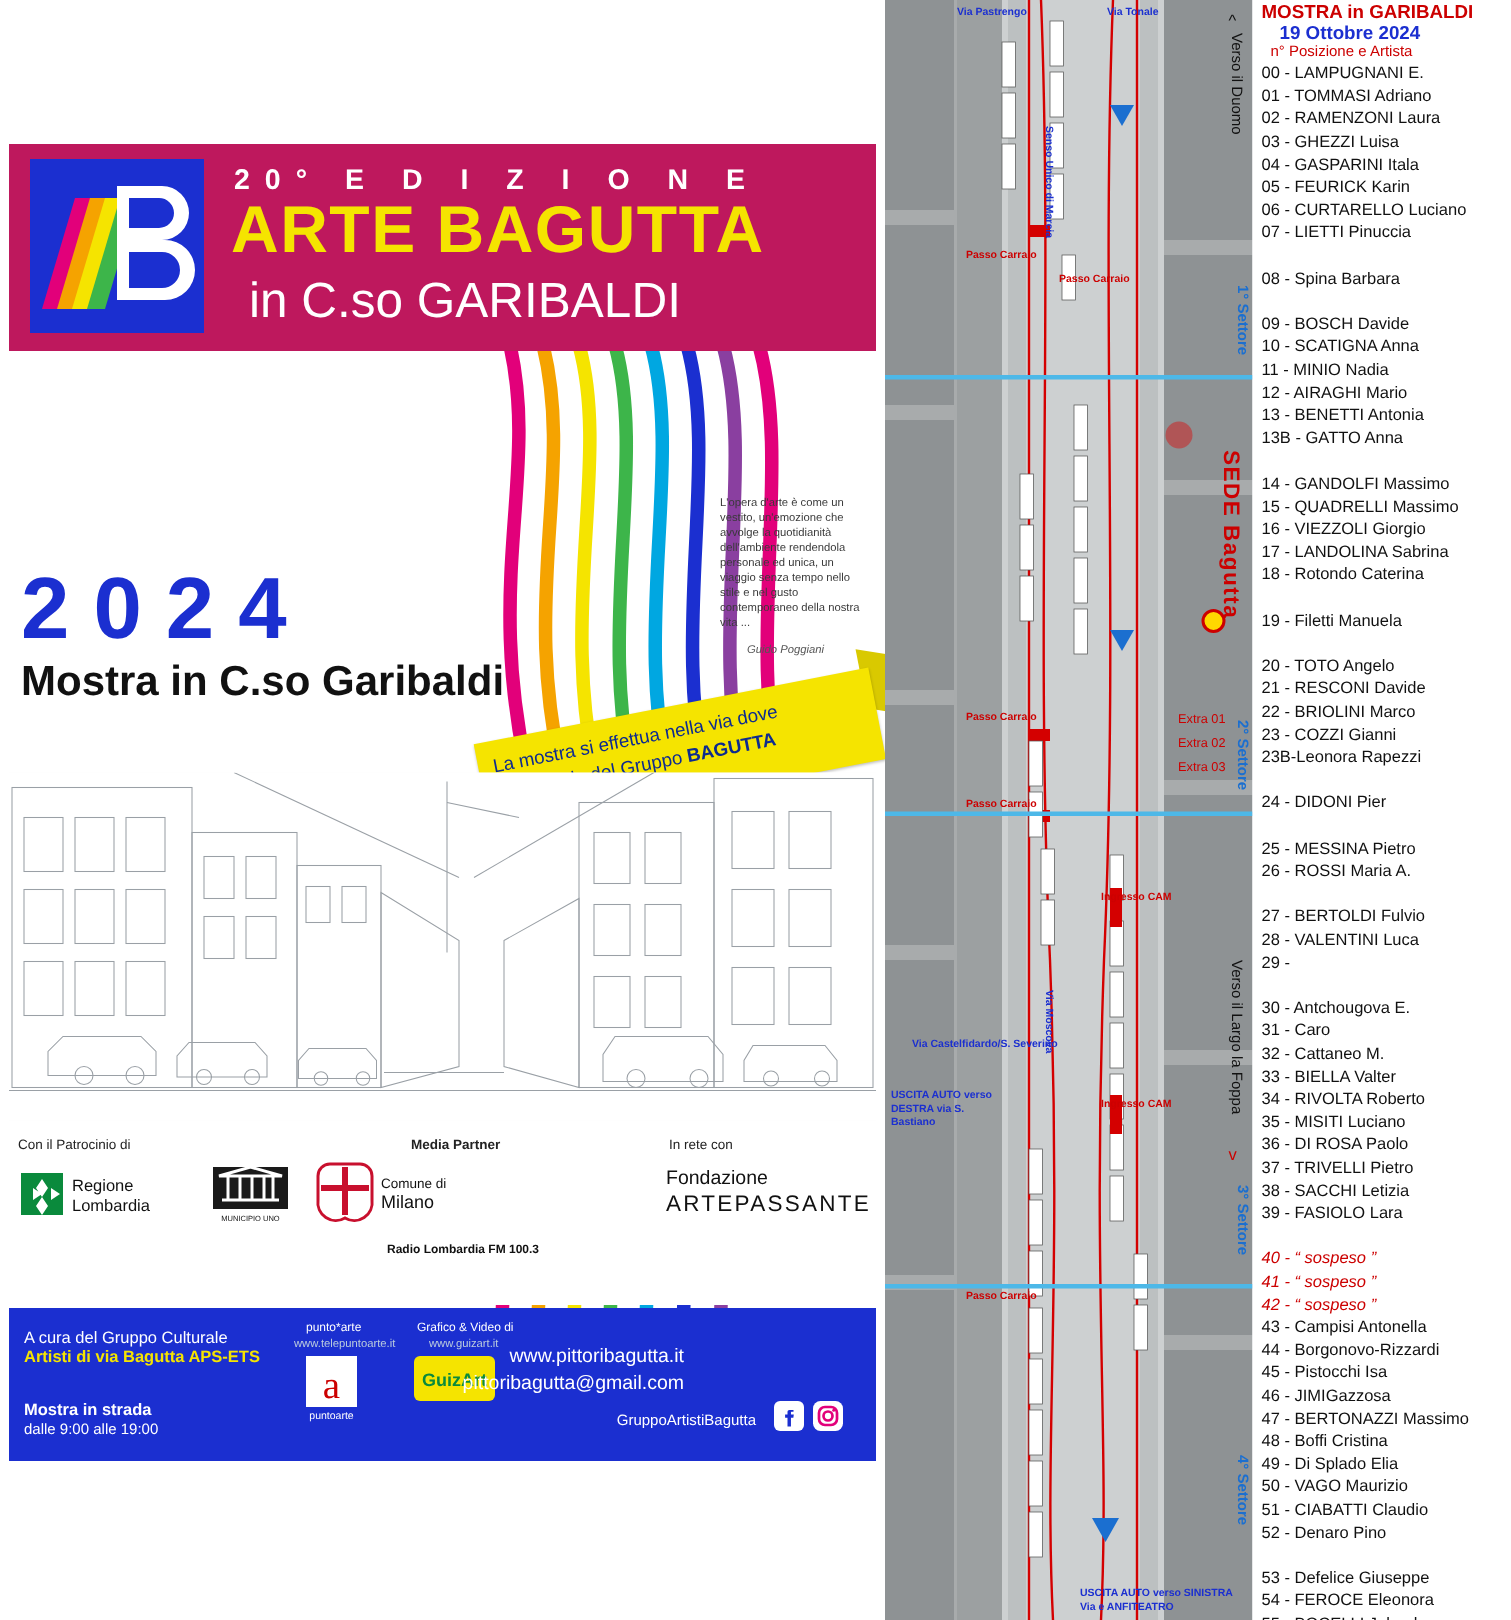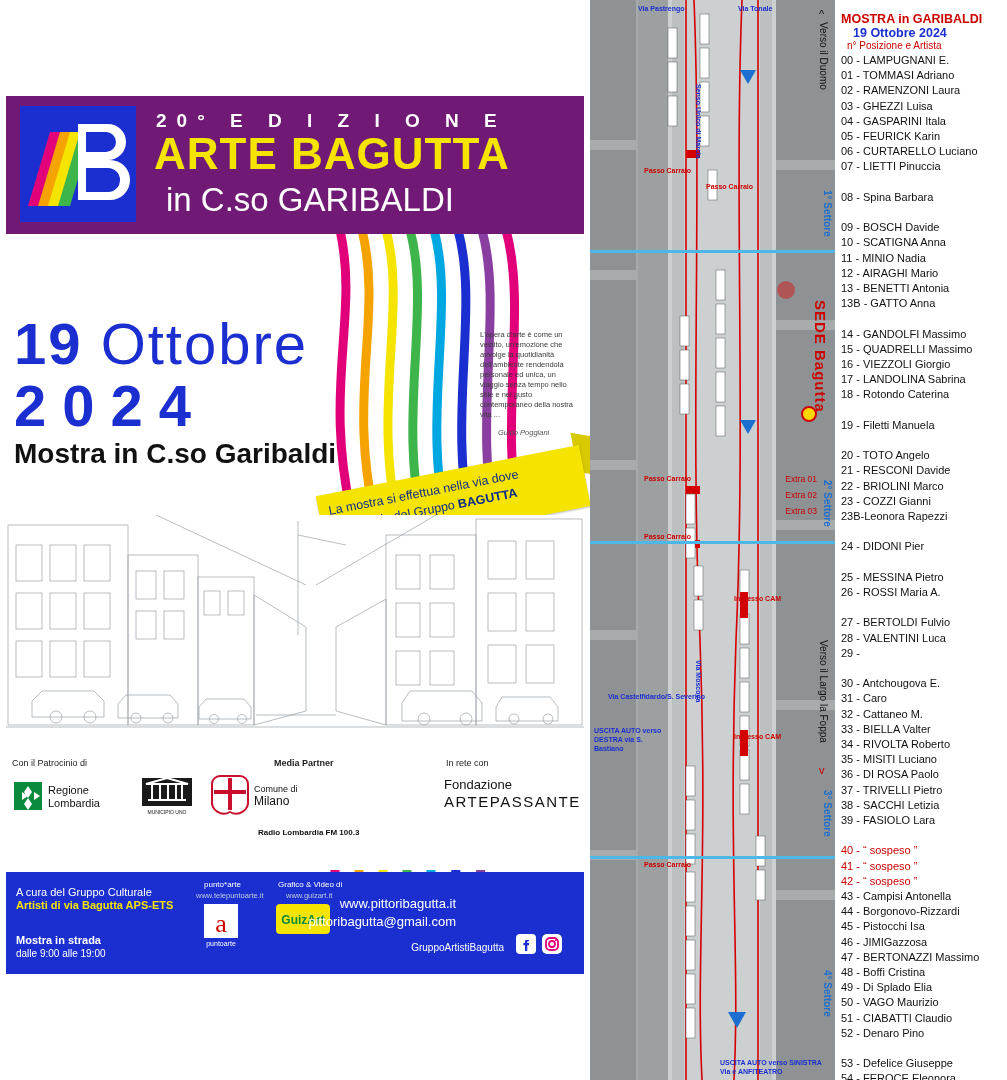--- a/index.html
+++ b/index.html
@@ -13,21 +13,21 @@
   }
 
   
   #poster {
     position: absolute; left: 0; top: 0; width: 590px; height: 1080px;
     background: #ffffff;
   }
 
   .blue-banner {
     position: absolute; left: 6px; top: 96px; width: 578px; height: 138px;
-    background: #701a75;
+    background: #be185d;
     padding-left: 44px;
   }
   .logo-box {
     position: absolute; left: 14px; top: 10px; width: 116px; height: 116px;
   }
   .logo-box svg { display:block; }
 
   .banner-ed {
     position: absolute; left: 150px; top: 14px;
     color: #ffffff; font-size: 19px; letter-spacing: 10px; font-weight: bold;
@@ -155,29 +155,29 @@
   .map-note.red { color:#cc0000; }
 
   .sector-v {
     position:absolute; right: 2px; color:#1b6fd0; font-size:10px; font-weight:bold;
     writing-mode: vertical-rl;
   }
 
   
   #listcol {
     position: absolute; left: 245px; top: 0; width: 172px; height: 1080px;
-    background: #ffffff; padding: 12px 2px 0 6px;
+    background: #ffffff; padding: 1px 2px 0 6px;
   }
   .list-title {
     color:#cc0000; font-weight:bold; font-size: 12.5px; text-align:left;
   }
   .list-date { color:#1b2fd0; font-weight:bold; font-size: 12.5px; padding-left: 12px;}
   .list-head { color:#cc0000; font-size: 10px; padding-left: 6px; margin-bottom:2px;}
   .entry { font-size: 11px; color:#111; line-height: 15.2px; white-space: nowrap; }
-  .entry.red { color: #cc0000; }
+  .entry.red { color: #cc0000; font-style: italic; }
   .entry.sp { height: 15.2px; }
 </style>
 </head>
 <body>
 
 <div id="poster">
 
   <svg class="ribbons" viewBox="0 0 290 300">
     <g fill="none" stroke-width="9" stroke-linecap="round">
       <path d="M40 0 C60 90 20 160 55 300" stroke="#e2007a"></path>
@@ -215,24 +215,20 @@
         </g>
         <path d="M58 18 h30 a18 18 0 0 1 0 36 h-30 z M58 54 h32 a20 20 0 0 1 0 40 h-32 z" fill="#ffffff"></path>
         <path d="M66 26 h20 a10 10 0 0 1 0 20 h-20 z M66 62 h22 a12 12 0 0 1 0 24 h-22 z" fill="#1b2fd0"></path>
       </svg>
     </div>
     <div class="banner-ed">20°   E D I Z I O N E</div>
     <div class="banner-title">ARTE BAGUTTA</div>
     <div class="banner-sub">in C.so GARIBALDI</div>
   </div>
 
-  <div class="date-big">
-    <span class="d1">19</span>
-    <span class="d2">Ottobre</span>
-  </div>
   <div class="year-big">2024</div>
   <div class="mostra-line">Mostra in C.so Garibaldi</div>
 
   <div class="quote-box">L'opera d'arte è come un vestito, un'emozione che avvolge la quotidianità dell'ambiente rendendola personale ed unica, un viaggio senza tempo nello stile e nel gusto contemporaneo della nostra vita ...</div>
   <div class="quote-author">Guido Poggiani</div>
 
   <div class="yellow-wrap">
     <div class="yellow-tail-l"></div>
     <div class="yellow-tail-r"></div>
     <div class="yellow-band"></div>

